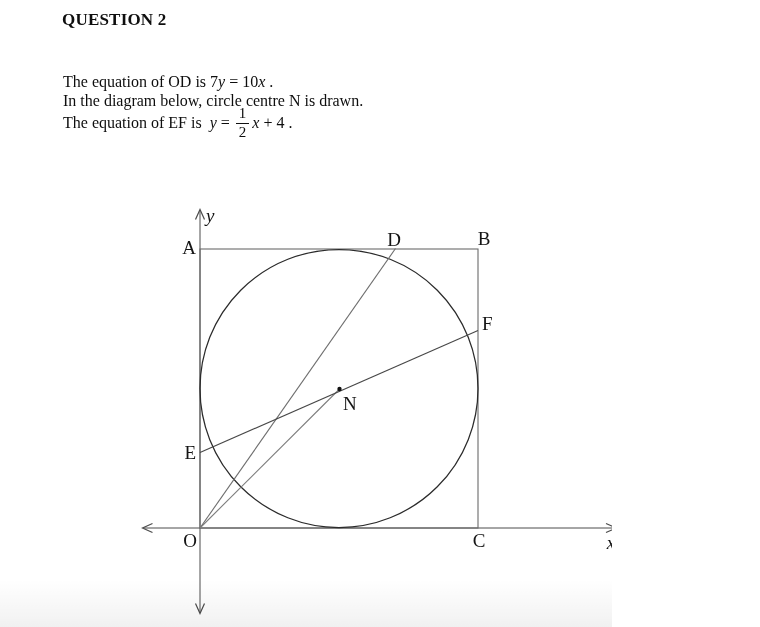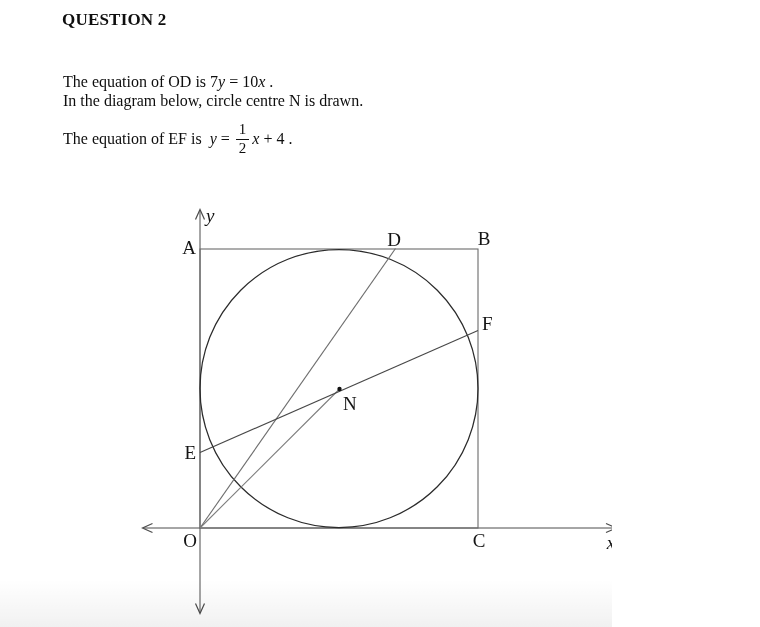--- a/index.html
+++ b/index.html
@@ -23,21 +23,21 @@
   .tline {
     position: absolute;
     left: 63px;
     font-size: 16px;
     line-height: 18px;
     white-space: pre;
   }
   .t1 { top: 52px; margin-top: 40px; }
   .t2 { top: 73px; }
   .t3 { top: 94px; }
-  .t4 { top: 119px; height: 40px; display: flex; align-items: center; }
+  .t4 { top: 103px; height: 40px; display: flex; align-items: center; }
   .t5 { top: 159px; }
   .mi { font-style: italic; }
   .frac {
     display: inline-flex;
     flex-direction: column;
     align-items: center;
     vertical-align: middle;
     font-size: 15px;
     line-height: 1.05;
     margin: 0 3px 0 2px;

